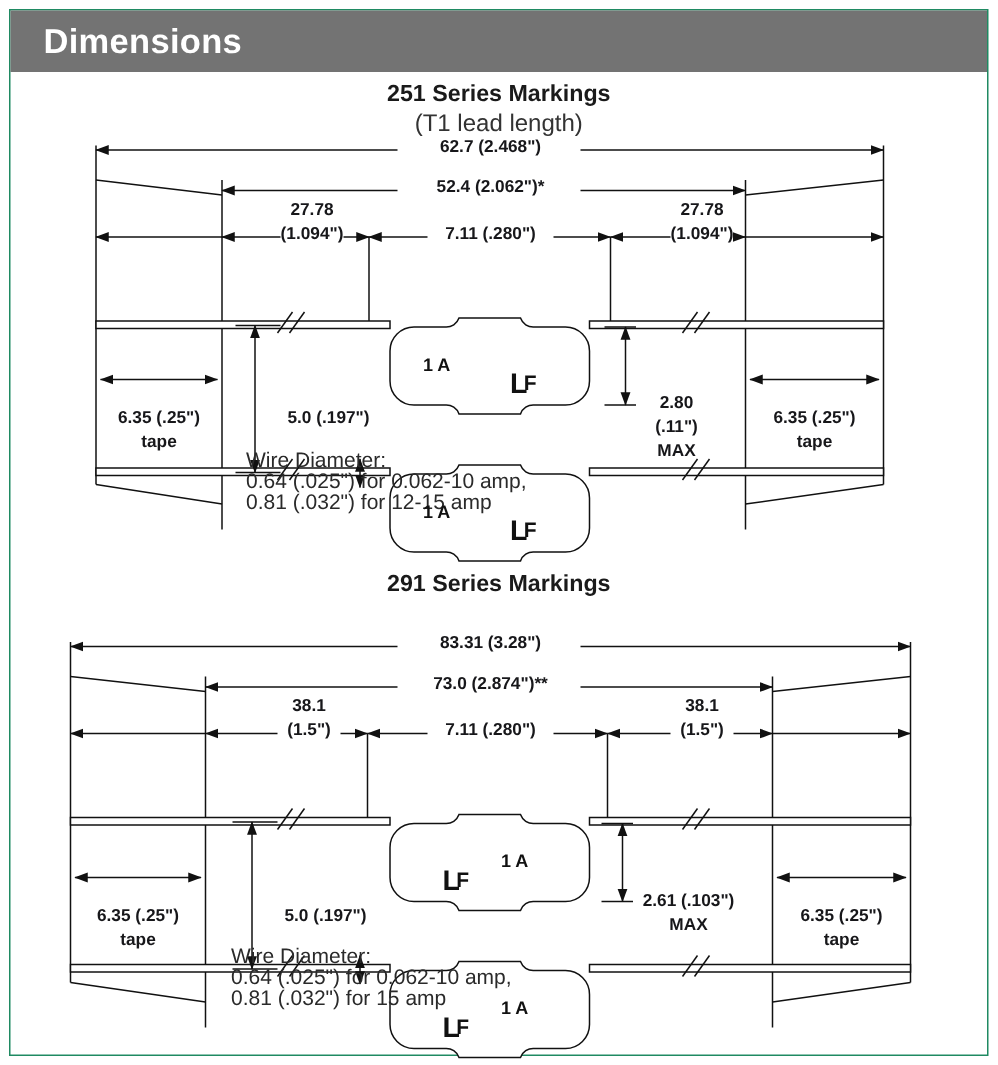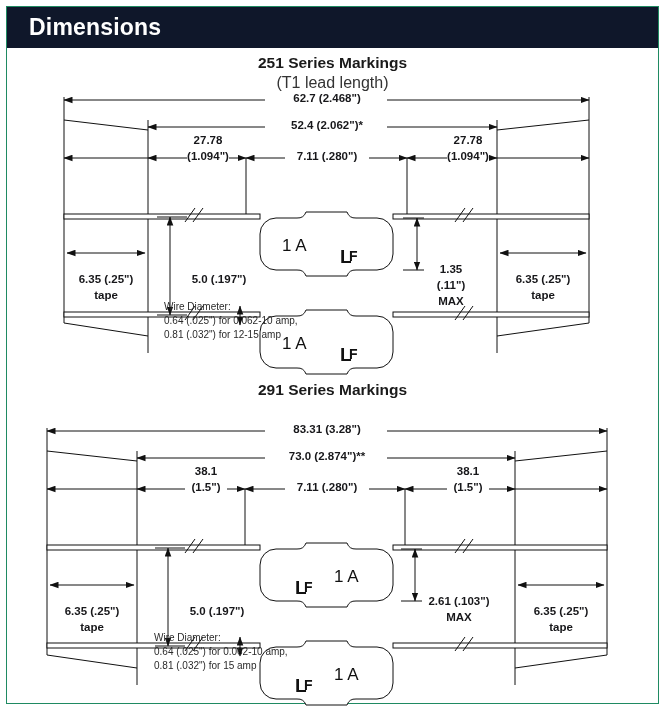--- a/index.html
+++ b/index.html
@@ -20,21 +20,21 @@
     left: 6px; top: 6px;
     width: 653px; height: 698px;
     border: 1.5px solid #1f8a62;
     background: #fff;
   }
   
   #header-bar {
     position: absolute;
     left: 7px; top: 7px;
     width: 651px; height: 41px;
-    background: #0f172a;
+    background: #737373;
     display: flex; align-items: center;
   }
   #header-title {
     color: #ffffff;
     font-size: 23px;
     font-weight: bold;
     letter-spacing: .2px;
     margin-left: 22px;
   }
   
@@ -56,26 +56,26 @@
 
   .lbl {
     position: absolute;
     font-size: 11.5px; font-weight: bold; color: #17171a;
     white-space: nowrap; text-align: center;
     line-height: 13px;
   }
   .lbl.c { transform: translateX(-50%); }
   .note {
     position: absolute;
-    font-size: 10px; color: #2a2a2a;
+    font-size: 14px; color: #2a2a2a;
     white-space: nowrap; line-height: 13.5px;
   }
   .bodytext {
     position: absolute;
-    font-size: 17px; font-weight: normal; color: #111;
+    font-size: 12px; font-weight: bold; color: #111;
     white-space: nowrap;
   }
   .lf {
     position: absolute;
     font-weight: bold; color: #111;
     font-family: "Liberation Sans", sans-serif;
     letter-spacing: -2.5px;
     font-size: 17px;
     margin-top: 13px;
   }
@@ -182,21 +182,21 @@
     <div class="lbl c" style="left:320px; top:71px;">52.4 (2.062")*</div>
 
     <div class="lbl c" style="left:201px; top:86px;">27.78</div>
     <div class="lbl c" style="left:201px; top:102px;">(1.094")</div>
 
     <div class="lbl c" style="left:320px; top:102px;">7.11 (.280")</div>
 
     <div class="lbl c" style="left:461px; top:86px;">27.78</div>
     <div class="lbl c" style="left:461px; top:102px;">(1.094")</div>
 
-    <div class="lbl c" style="left:444px; top:215px;">1.35</div>
+    <div class="lbl c" style="left:444px; top:215px;">2.80</div>
     <div class="lbl c" style="left:444px; top:231px;">(.11")</div>
     <div class="lbl c" style="left:444px; top:247px;">MAX</div>
 
     <div class="lbl c" style="left:99px;  top:225px;">6.35 (.25")</div>
     <div class="lbl c" style="left:99px;  top:241px;">tape</div>
 
     <div class="lbl c" style="left:536px; top:225px;">6.35 (.25")</div>
     <div class="lbl c" style="left:536px; top:241px;">tape</div>
 
     <div class="lbl c" style="left:212px; top:225px;">5.0 (.197")</div>

